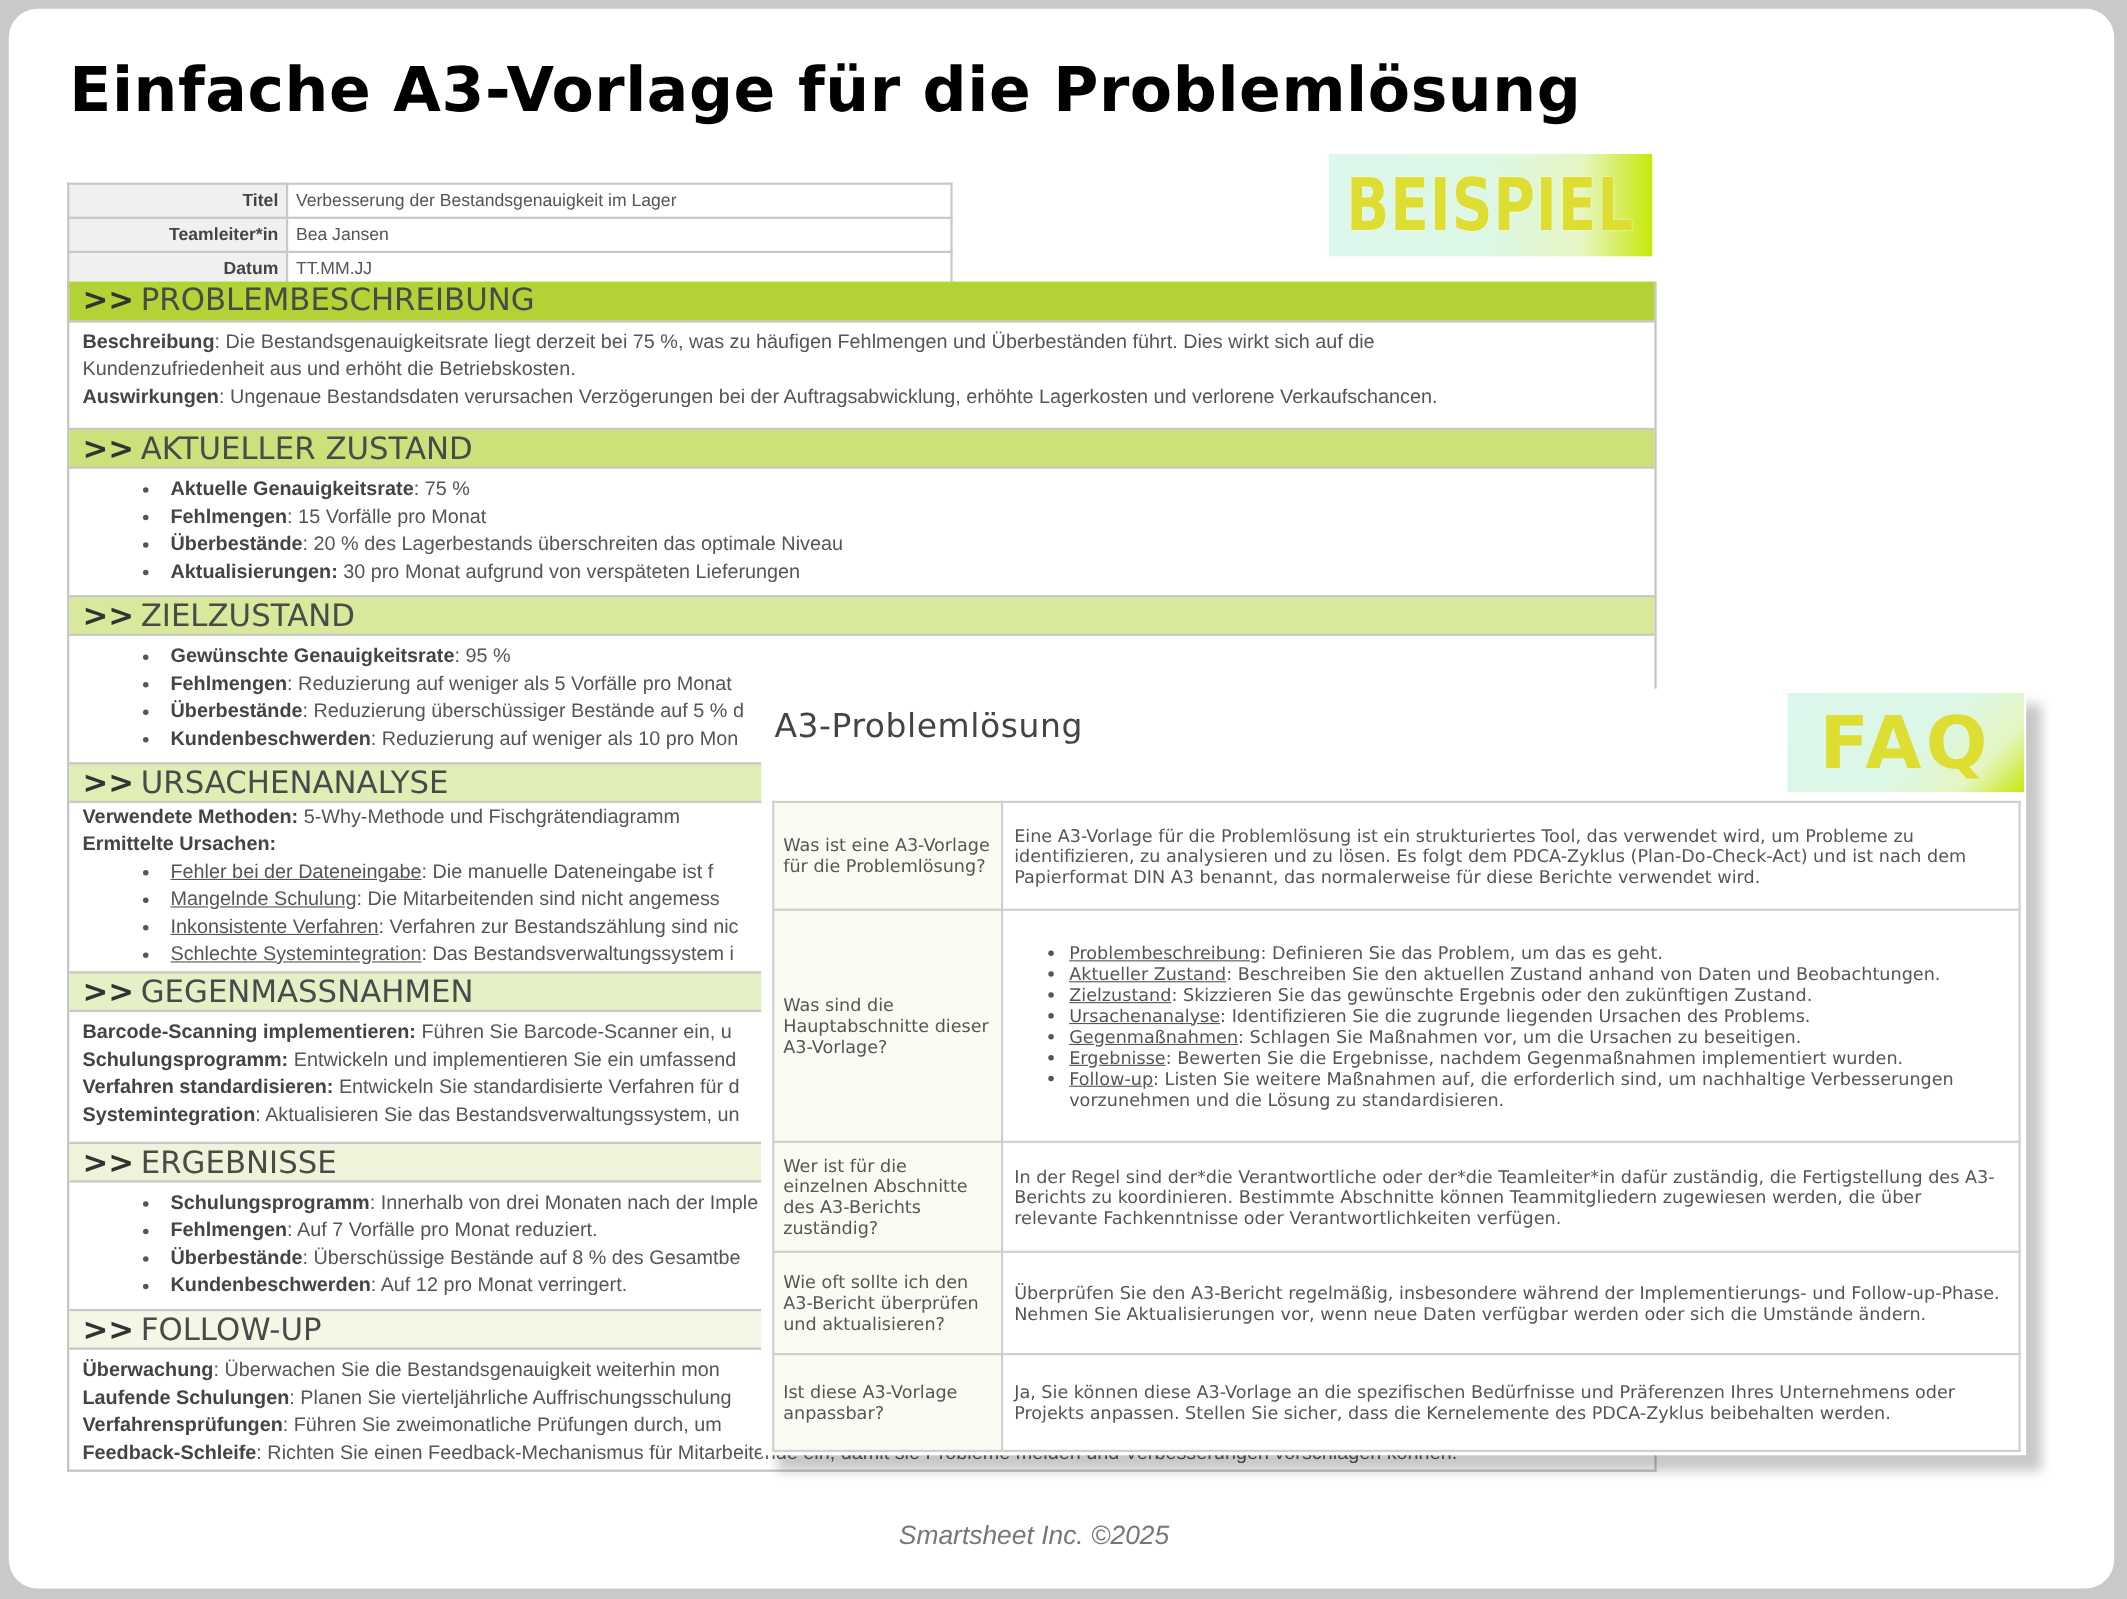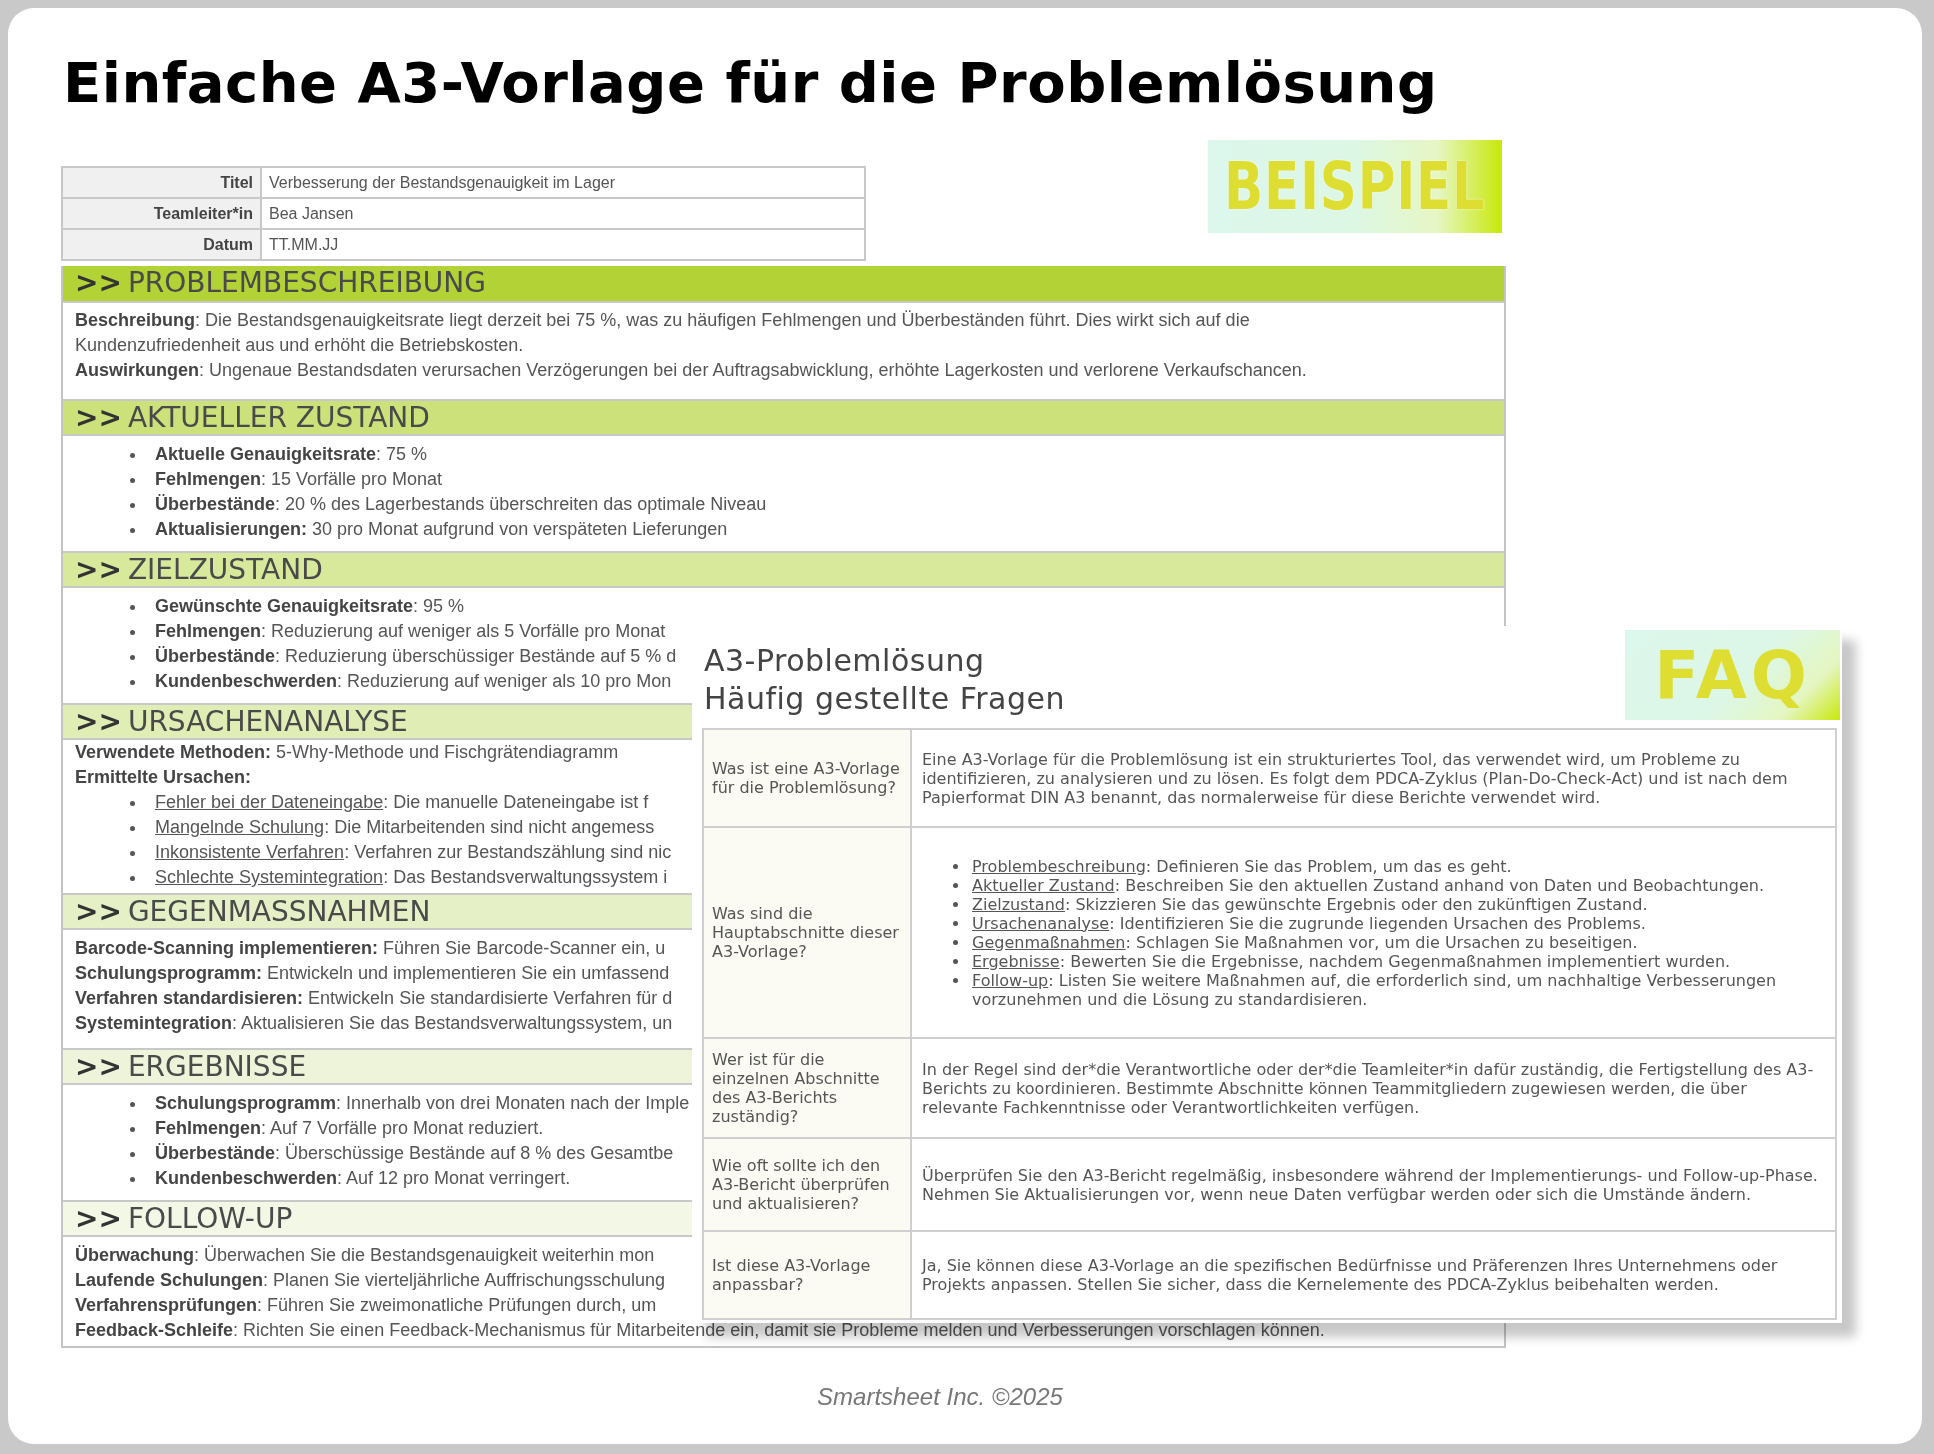--- a/index.html
+++ b/index.html
@@ -13,21 +13,21 @@
            background:linear-gradient(90deg,#dcf7ec 0%,#dcf7e4 50%,#e6f6c4 78%,#c8e80a 100%);
            display:flex; align-items:center; justify-content:center; }
   .badge-beispiel span { font-size:66px; font-weight:bold; color:#dede32; letter-spacing:1px;
            font-family:"DejaVu Sans", sans-serif; transform:scaleX(0.78); display:inline-block;
            text-shadow:0 0 2px #fff; }
   .info { position:absolute; left:61px; top:166px; width:805px; border-collapse:collapse; }
   .info td { border:2px solid #c8c8c8; height:29px; padding:0 7px; font-size:16px; }
   .info td.lbl { width:183px; background:#f0f0f0; text-align:right; font-weight:bold; color:#444;
            transform-origin:right; }
   .info td.val { color:#555; }
-  .doc { position:absolute; left:61px; top:266px; width:1445px; height:1082px;
+  .doc { position:absolute; left:61px; top:256px; width:1445px; height:1082px;
          border:2px solid #c4c4c4; border-top:none; box-sizing:border-box; }
   .sec-h { position:absolute; left:0; right:0; height:37px; border-top:2px solid #c8c8c8;
            border-bottom:2px solid #c8c8c8; box-sizing:border-box; font-size:28px; color:#4a4a4a;
            padding-left:12px; line-height:33px; white-space:nowrap; overflow:hidden;
            font-family:"DejaVu Sans", sans-serif; }
   .sec-h b { font-weight:bold; color:#333; margin-right:6px; }
   .sec-b { position:absolute; left:0; right:0; font-size:18px; line-height:25px; color:#555;
            padding:0 12px; box-sizing:border-box; overflow:hidden; white-space:nowrap; }
   .sec-b b { color:#444;text-align:right; }
   .sec-b p { margin:0; white-space:normal; }
@@ -158,21 +158,20 @@
     <div><b>Überwachung</b><span>: Überwachen Sie die Bestandsgenauigkeit weiterhin mon</span></div>
     <div><b>Laufende Schulungen</b><span>: Planen Sie vierteljährliche Auffrischungsschulung</span></div>
     <div><b>Verfahrensprüfungen</b><span>: Führen Sie zweimonatliche Prüfungen durch, um</span></div>
     <div><b>Feedback-Schleife</b><span>: Richten Sie einen Feedback-Mechanismus für Mitarbeitende ein, damit sie Probleme melden und Verbesserungen vorschlagen können.</span></div>
   </div>
 </div>
 
 <div class="faq">
   <div class="faq-title">
     <div>A3-Problemlösung</div>
-    <div>Häufig gestellte Fragen</div>
   </div>
   <div class="faq-badge">
     <span>FAQ</span>
   </div>
   <table class="faq-table">
     <tbody>
         <tr style="height:98px;">
       <td class="q">Was ist eine A3-Vorlage für die Problemlösung?</td>
       <td class="a">Eine A3-Vorlage für die Problemlösung ist ein strukturiertes Tool, das verwendet wird, um Probleme zu identifizieren, zu analysieren und zu lösen. Es folgt dem PDCA-Zyklus (Plan-Do-Check-Act) und ist nach dem Papierformat DIN A3 benannt, das normalerweise für diese Berichte verwendet wird.</td>
     </tr>

